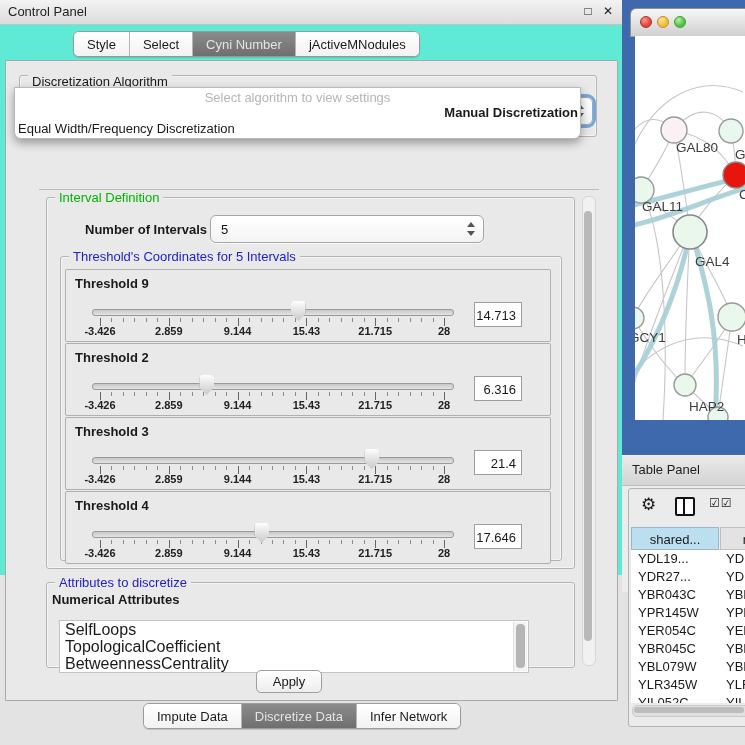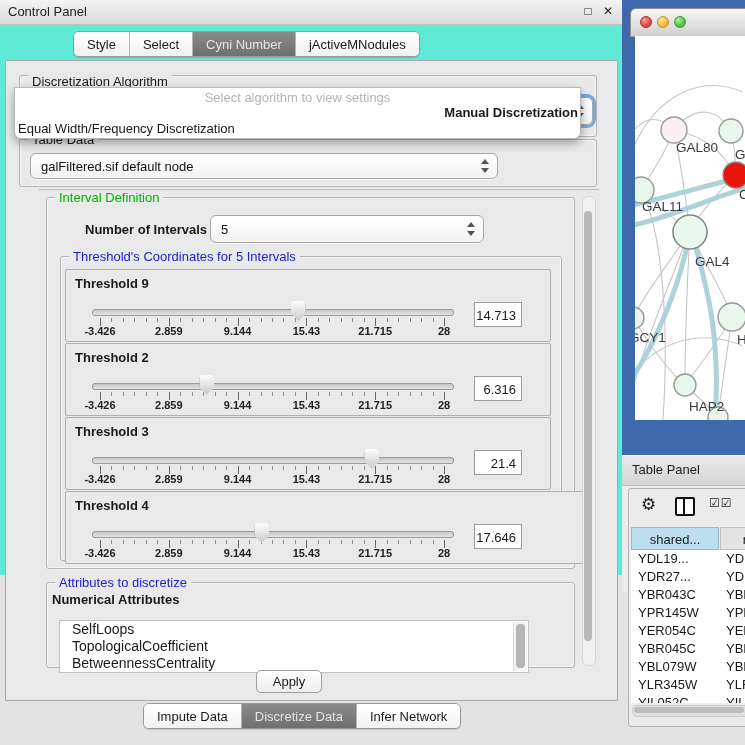--- a/index.html
+++ b/index.html
@@ -83,21 +83,21 @@
     background:repeating-linear-gradient(90deg,#666 0,#666 1px,transparent 1px,transparent 68.8px);}
   .tick-labels{position:absolute;left:34px;top:55px;width:344px;height:12px;}
   .tick-labels span{position:absolute;transform:translateX(-50%);font-size:11px;font-weight:bold;color:#222;white-space:nowrap;}
   .tl0{left:0;} .tl1{left:20%;} .tl2{left:40%;} .tl3{left:60%;} .tl4{left:80%;} .tl5{left:100%;}
   .tval{position:absolute;left:408px;top:32px;width:48px;height:25px;background:#fff;
     border:1px solid #9d9d9d;font-size:13px;text-align:right;line-height:25px;padding-right:5px;box-sizing:border-box;}
 
   
   .attr-list{position:absolute;left:12px;top:37px;width:468px;height:51px;background:#fff;
     border:1px solid #c3c3c3;overflow:hidden;}
-  .attr-item{height:17px;line-height:17px;padding-left:12px;font-size:14px;white-space:nowrap;}
+  .attr-item{height:17px;line-height:17px;padding-left:5px;font-size:16px;white-space:nowrap;}
   .list-scroll{position:absolute;right:1px;top:1px;width:13px;height:49px;background:#f3f3f3;border-left:1px solid #ddd;}
   .list-scroll .vthumb2{position:absolute;left:2px;top:2px;width:9px;height:44px;border-radius:4px;background:#b5b5b5;}
 
   .btn{position:absolute;background:linear-gradient(#ffffff,#ededed);border:1px solid #9e9e9e;
     border-radius:5px;text-align:center;font-size:13px;}
   .apply-btn{left:217px;top:480px;width:64px;height:21px;line-height:21px;}
 
   .bottom-tabs{left:143px;top:703px;}
 
   
@@ -167,27 +167,20 @@
   <div class="abs cp-main">
 
     <div class="group" style="left:13px;top:14px;width:576px;height:60px;">
       <div class="group-title gt-dark" style="top:-2px;">Discretization Algorithm</div>
     </div>
 
     <div class="combo focus-ring" style="left:20px;top:36px;width:565px;height:26px;">
       <span class="stepper"></span>
     </div>
 
-    <div class="group" style="left:13px;top:78px;width:576px;height:46px;">
-      <div class="group-title gt-dark">Table Data</div>
-      <div class="combo" style="left:10px;top:13px;width:466px;height:24px;">
-        <span class="ctext">galFiltered.sif default node</span>
-        <span class="stepper"></span>
-      </div>
-    </div>
 
     <div class="abs popup">
       <div class="ph">Select algorithm to view settings</div>
       <div class="opt opt1">Manual Discretization</div>
       <div class="opt opt2">Equal Width/Frequency Discretization</div>
     </div>
 
     <div class="abs scrollarea">
 
       <div class="group" style="left:7px;top:7px;width:527px;height:370px;">
@@ -252,21 +245,21 @@
               <span class="tl0">-3.426</span>
               <span class="tl1">2.859</span>
               <span class="tl2">9.144</span>
               <span class="tl3">15.43</span>
               <span class="tl4">21.715</span>
               <span class="tl5">28</span>
             </div>
             <div class="tval">21.4</div>
           </div>
 
-          <div class="tpanel" style="top:234px;padding-left:45px;">
+          <div class="tpanel" style="top:234px;">
             <div class="tlabel">Threshold 4</div>
             <div class="track"></div>
             <div class="ticks-minor"></div>
             <div class="ticks-major"></div>
             <div class="slider-inset">
               <div class="thumb" style="left: 47%;"></div>
             </div>
             <div class="tick-labels">
               <span class="tl0">-3.426</span>
               <span class="tl1">2.859</span>

